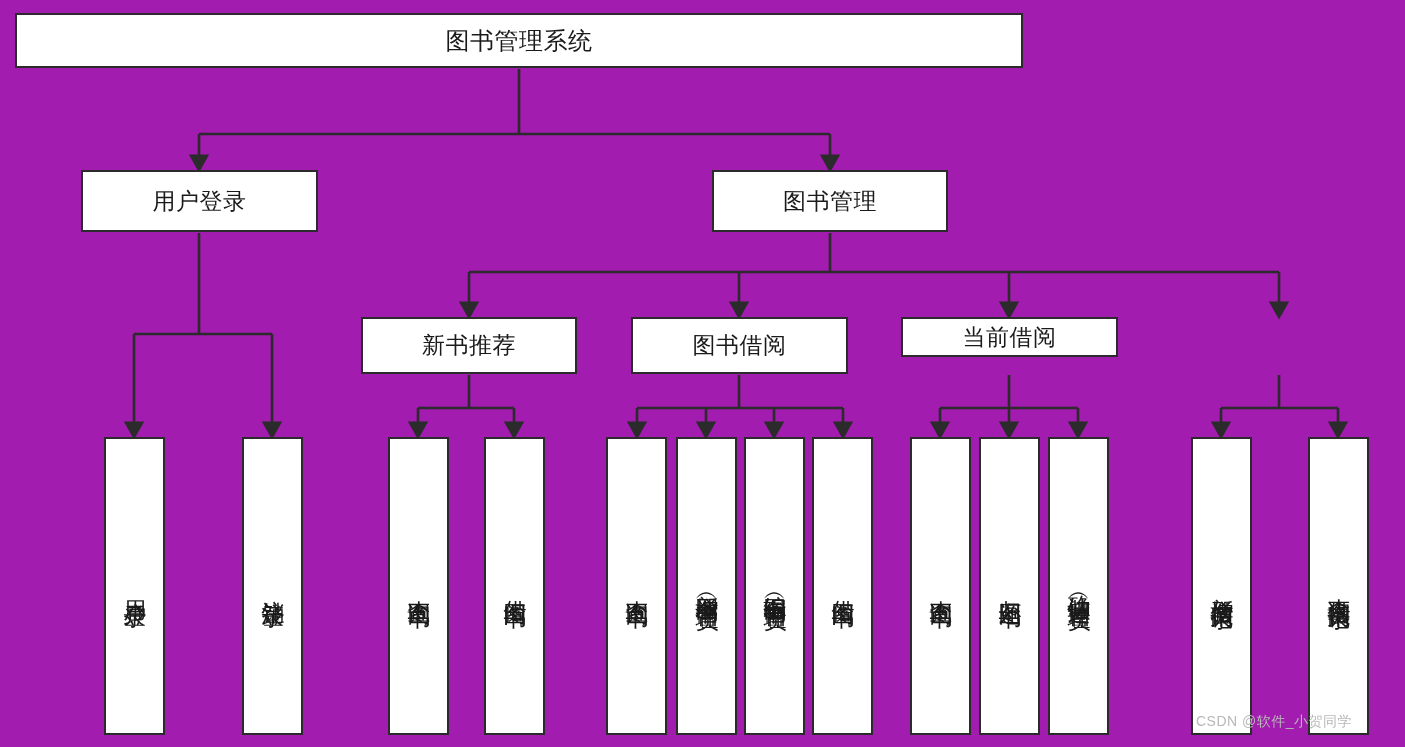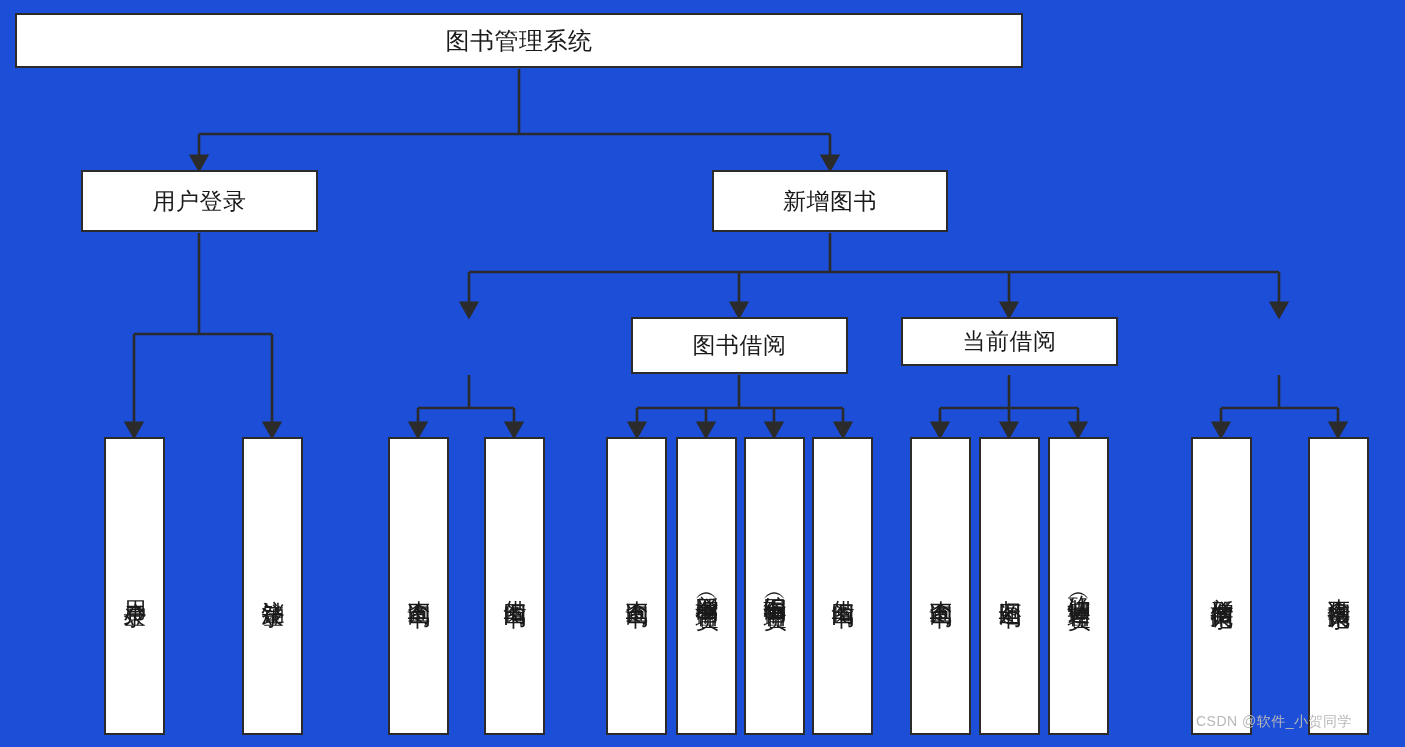--- a/index.html
+++ b/index.html
@@ -7,21 +7,21 @@
     padding: 0;
     background: #ffffff;
   }
   body {
     font-family: "Liberation Sans", "DejaVu Sans", sans-serif;
   }
   #diagram-root {
     position: relative;
     width: 1405px;
     height: 747px;
-    background: #1d4ed8;
+    background: #a21caf;
     overflow: hidden;
   }
   #edge-layer {
     position: absolute;
     left: 0;
     top: 0;
     width: 1405px;
     height: 747px;
   }
   .node {
@@ -121,27 +121,30 @@
   </svg>
 
   <div class="node horizontal root" style="left:15px; top:13px; width:1008px; height:55px;">
     <span class="node-label">图书管理系统</span>
   </div>
 
   <div class="node horizontal" style="left:81px; top:170px; width:237px; height:62px;">
     <span class="node-label">用户登录</span>
   </div>
   <div class="node horizontal" style="left:712px; top:170px; width:236px; height:62px;">
-    <span class="node-label">新增图书</span>
+    <span class="node-label">图书管理</span>
   </div>
 
+  <div class="node horizontal" style="left:361px; top:317px; width:216px; height:57px;">
+    <span class="node-label">新书推荐</span>
+  </div>
   <div class="node horizontal" style="left:631px; top:317px; width:217px; height:57px;">
     <span class="node-label">图书借阅</span>
   </div>
-  <div class="node horizontal" style="left:901px; top:317px; width:217px; height:49px;justify-content:center;">
+  <div class="node horizontal" style="left:901px; top:317px; width:217px; height:40px;justify-content:center;">
     <span class="node-label">当前借阅</span>
   </div>
 
   <div class="node vertical" style="left:104px; top:437px; width:61px; height:298px;">
     <span class="node-label">用户登录</span>
   </div>
   <div class="node vertical" style="left:242px; top:437px; width:61px; height:298px;">
     <span class="node-label">注销登录</span>
   </div>
 

